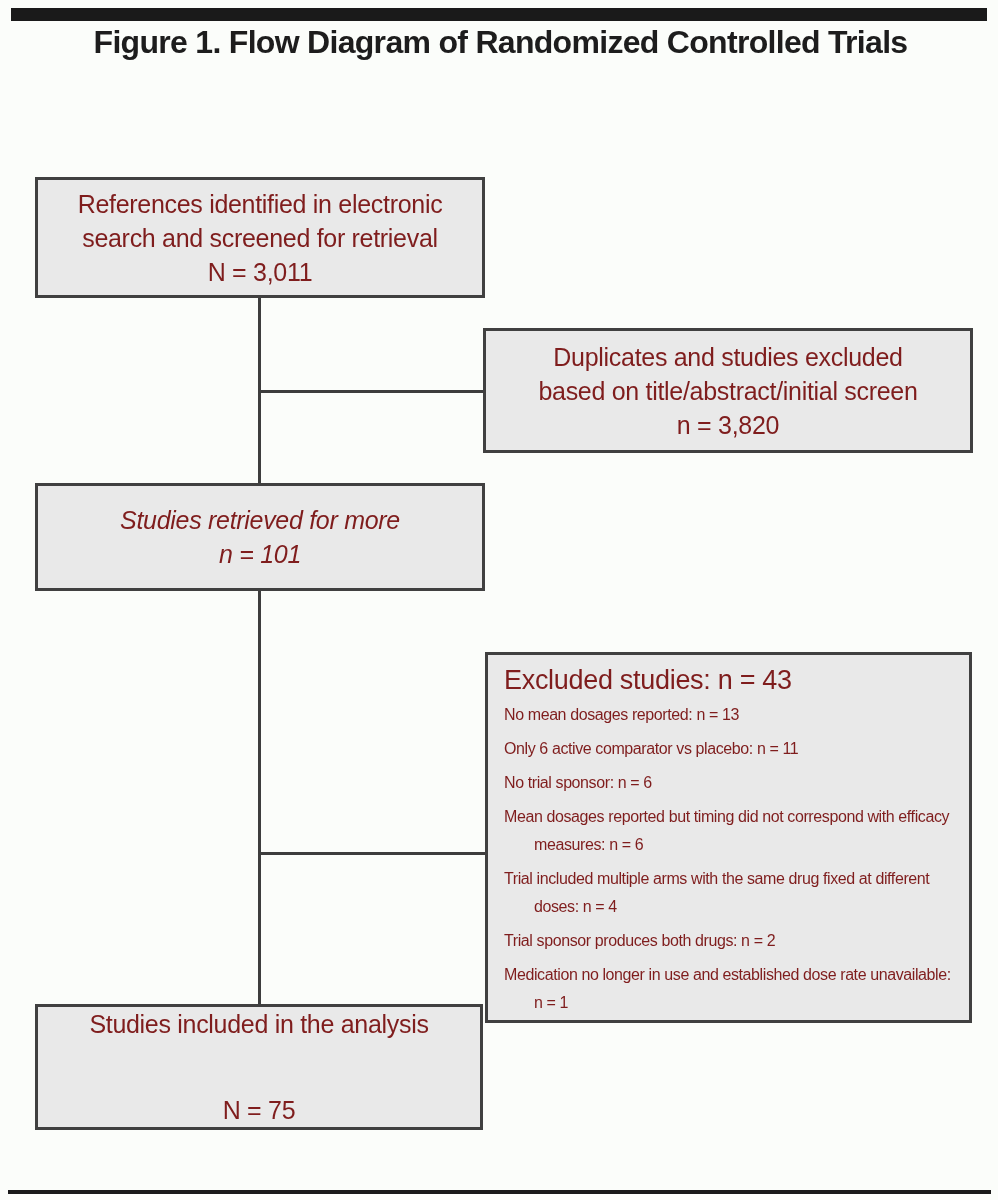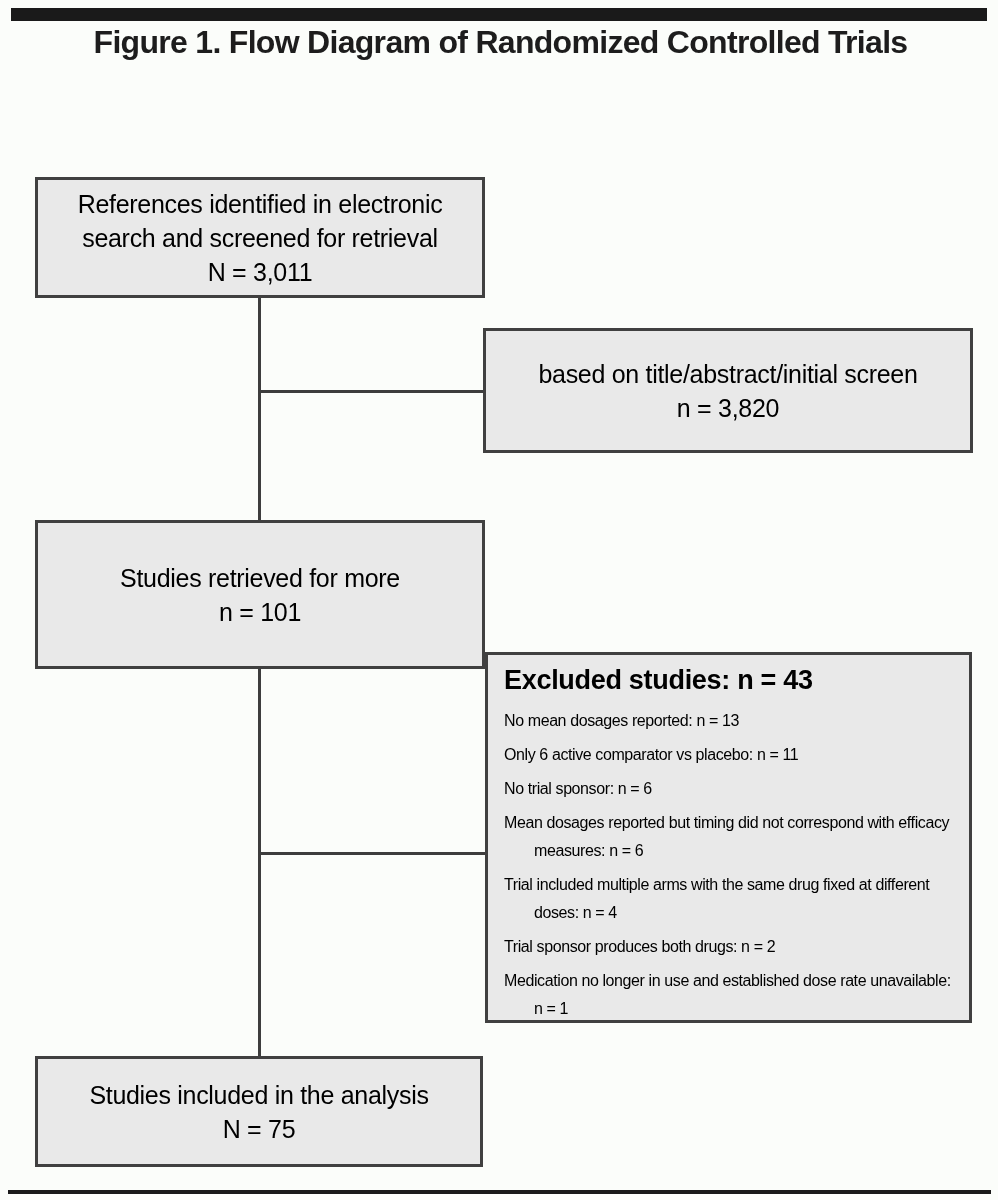--- a/index.html
+++ b/index.html
@@ -29,21 +29,21 @@
     font-weight: 700;
     letter-spacing: -0.7px;
     color: #1d1d1d;
     text-align: center;
   }
   .flow-box {
     position: absolute;
     box-sizing: border-box;
     background: #e9e9e9;
     border: 3px solid #404040;
-    color: #000000;
+    color: #7f1d1d;
   }
   .flow-box.centered {
     display: flex;
     flex-direction: column;
     justify-content: center;
     align-items: center;
     text-align: center;
     font-size: 25px;
     line-height: 34px;
     letter-spacing: -0.3px;
@@ -52,22 +52,21 @@
     white-space: nowrap;
   }
   #box-excluded {
     padding: 6px 12px 4px 16px;
     text-align: left;
   }
   #box-excluded .excluded-heading {
     font-size: 27px;
     line-height: 38px;
     letter-spacing: -0.3px;
-    margin-bottom: 8px;
-    font-weight: bold;
+    margin-bottom: 2px;
   }
   #box-excluded .excluded-item {
     font-size: 16px;
     line-height: 28px;
     letter-spacing: -0.4px;
     margin-bottom: 6px;
     padding-left: 30px;
     text-indent: -30px;
   }
   .connector {
@@ -90,40 +89,41 @@
   <div class="connector" style="left:259px; top:390px; width:225px; height:3px;"></div>
   <div class="connector" style="left:259px; top:852px; width:228px; height:3px;"></div>
 
   <div class="flow-box centered" id="box-references" style="left:35px; top:177px; width:450px; height:121px;">
     <div class="box-line">References identified in electronic</div>
     <div class="box-line">search and screened for retrieval</div>
     <div class="box-line">N = 3,011</div>
   </div>
 
   <div class="flow-box centered" id="box-duplicates" style="left:483px; top:328px; width:490px; height:125px;">
+    <div class="box-line">Duplicates and studies excluded</div>
     <div class="box-line">based on title/abstract/initial screen</div>
     <div class="box-line">n = 3,820</div>
   </div>
 
-  <div class="flow-box centered" id="box-retrieved" style="left:35px; top:520px; width:450px; height:149px;">
+  <div class="flow-box centered" id="box-retrieved" style="left:35px; top:483px; width:450px; height:108px;font-style:italic;">
     <div class="box-line">Studies retrieved for more</div>
     <div class="box-line">n = 101</div>
   </div>
 
   <div class="flow-box" id="box-excluded" style="left:485px; top:652px; width:487px; height:371px;">
     <div class="excluded-heading">Excluded studies: n = 43</div>
     <div class="excluded-item">No mean dosages reported: n = 13</div>
     <div class="excluded-item">Only 6 active comparator vs placebo: n = 11</div>
     <div class="excluded-item">No trial sponsor: n = 6</div>
     <div class="excluded-item">Mean dosages reported but timing did not correspond with efficacy measures: n = 6</div>
     <div class="excluded-item">Trial included multiple arms with the same drug fixed at different doses: n = 4</div>
     <div class="excluded-item">Trial sponsor produces both drugs: n = 2</div>
     <div class="excluded-item">Medication no longer in use and established dose rate unavailable: n = 1</div>
   </div>
 
-  <div class="flow-box centered" id="box-included" style="left:35px; top:1056px; width:448px; height:111px;">
+  <div class="flow-box centered" id="box-included" style="left:35px; top:1004px; width:448px; height:126px;justify-content:space-between;">
     <div class="box-line">Studies included in the analysis</div>
     <div class="box-line">N = 75</div>
   </div>
 
   <div class="rule" style="left:8px; top:1190px; width:983px; height:4px;"></div>
 
 </div>
 
 </body></html>

